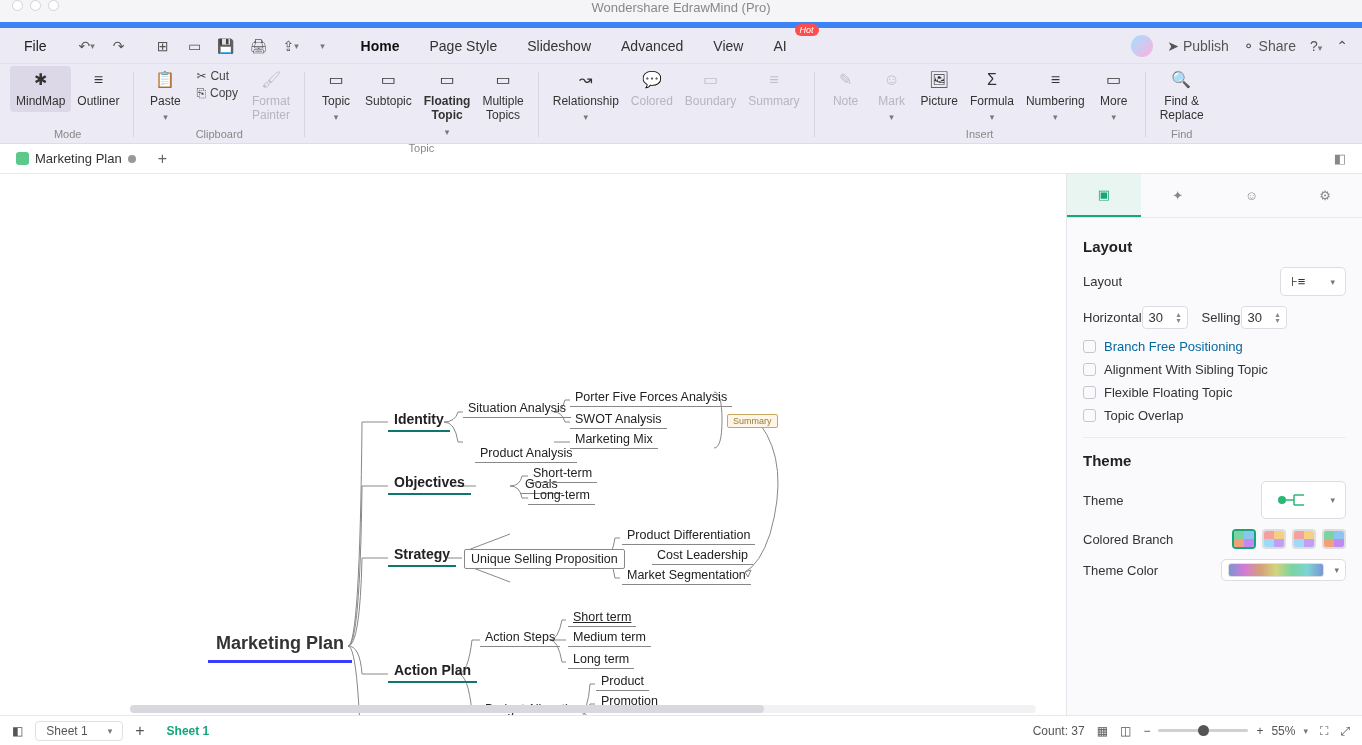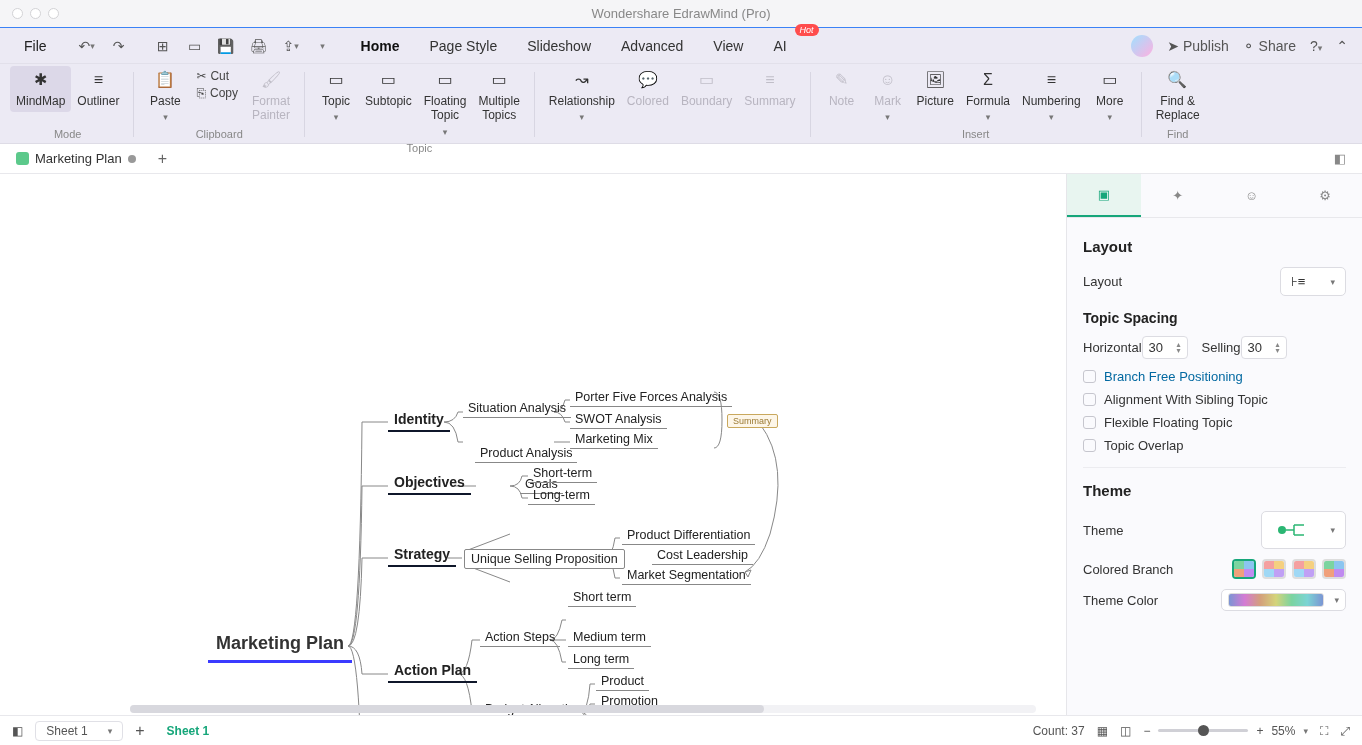--- a/index.html
+++ b/index.html
@@ -1,17 +1,17 @@
 <!DOCTYPE html>
 <html><head>
 <meta charset="utf-8">
 <style>
 * { margin:0; padding:0; box-sizing:border-box; font-family:-apple-system,BlinkMacSystemFont,"Segoe UI",sans-serif; }
 body { background:#fff; width:1362px; height:745px; overflow:hidden; font-size:13px; color:#333; }
-.titlebar { height:28px; background:#f5f5f7; display:flex; align-items:center; position:relative; border-bottom:1px solid #3b82f6; }
+.titlebar { height:28px; background:#f5f5f7; display:flex; align-items:flex-start; position:relative; border-bottom:6px solid #3b82f6; }
 .traffic { display:flex; gap:7px; padding-left:12px; }
 .tl { width:11px; height:11px; border-radius:50%; border:1px solid #d3d3d6; background:#fff; }
 .title { position:absolute; left:50%; transform:translateX(-50%); font-size:13px; color:#888; font-weight:500; }
 .menubar { height:36px; background:#eceaf4; display:flex; align-items:center; padding:0 14px; gap:4px; border-bottom:1px solid #e2e0ea; }
 .menubar .file { padding:4px 10px; font-size:14px; color:#222; }
 .menubar .ic { width:28px; height:24px; display:flex; align-items:center; justify-content:center; color:#555; font-size:14px; }
 .menubar .sep { width:8px; }
 .tabs { display:flex; gap:2px; margin-left:6px; }
 .tab { padding:6px 14px; font-size:14px; color:#333; border-radius:6px 6px 0 0; }
 .tab.active { font-weight:700; color:#111; }
@@ -67,21 +67,21 @@
 .sheet-tab { color:#16a67a; font-weight:600; padding:0 10px; }
 .sb-spacer { flex:1; }
 .zoom { display:flex; align-items:center; gap:8px; }
 .zoom .track { width:90px; height:3px; background:#d0d0d6; position:relative; border-radius:2px; }
 .zoom .thumb { width:11px; height:11px; border-radius:50%; background:#555; position:absolute; top:-4px; left:40px; }
 .canvas-scroll { position:absolute; bottom:2px; left:130px; right:30px; height:8px; background:#f2f2f5; border-radius:4px; }
 .canvas-scroll .th { position:absolute; left:0; width:70%; height:100%; background:#d8d8de; border-radius:4px; }
 
 .mm { position:absolute; font-size:12.5px; color:#222; }
 .root { position:absolute; left:208px; top:459px; font-size:18px; font-weight:700; border-bottom:3px solid #3b3bff; padding:0 8px 6px; }
-.main-topic { font-weight:700; font-size:14px; border-bottom:2px solid #0f172a; padding:0 6px 3px; }
+.main-topic { font-weight:700; font-size:14px; border-bottom:2px solid #0f766e; padding:0 6px 3px; }
 .sub { border-bottom:1px solid #888; padding:0 5px 2px; white-space:nowrap; }
 .boxed { border:1px solid #888; padding:2px 6px; border-radius:2px; white-space:nowrap; background:#fff; }
 .summary-tag { position:absolute; border:1px solid #c9a85d; background:#fdf6e8; color:#9b7a33; font-size:9px; padding:1px 5px; border-radius:2px; }
 svg.lines { position:absolute; inset:0; width:100%; height:100%; pointer-events:none; }
 svg.lines path { stroke:#888; stroke-width:1; fill:none; }
 .chev { font-size:9px; color:#777; }
 .spin { font-size:8px; color:#888; line-height:0.7; display:flex; flex-direction:column; }
 </style>
 </head>
 <body>
@@ -180,21 +180,21 @@
           <div class="ico">▭</div>
           <span>Topic</span>
           <span class="chev">▾</span>
         </div>
       <div class="ritem">
           <div class="ico">▭</div>
           <span>Subtopic</span>
         </div>
       <div class="ritem">
           <div class="ico">▭</div>
-          <span style="white-space:pre;">Floating
+          <span style="white-space:pre;font-weight:bold;">Floating
 Topic</span>
           <span class="chev">▾</span>
         </div>
       <div class="ritem">
           <div class="ico">▭</div>
           <span style="white-space:pre;">Multiple
 Topics</span>
         </div>
     </div>
     <div class="lbl">Topic</div>
@@ -344,21 +344,21 @@
     <div class="mm sub" style="left:528px;top:314px;">Long-term</div>
 
     <div class="mm main-topic" style="left:388px;top:372px;">Strategy</div>
     <div class="mm boxed" style="left:464px;top:375px;">Unique Selling Proposition</div>
     <div class="mm sub" style="left:622px;top:354px;">Product Differentiation</div>
     <div class="mm sub" style="left:652px;top:374px;">Cost Leadership</div>
     <div class="mm sub" style="left:622px;top:394px;text-align:right;">Market Segmentation</div>
 
     <div class="mm main-topic" style="left:388px;top:488px;">Action Plan</div>
     <div class="mm sub" style="left:480px;top:456px;">Action Steps</div>
-    <div class="mm sub" style="left:568px;top:416px;">Short term</div>
+    <div class="mm sub" style="left:568px;top:436px;text-decoration:underline;">Short term</div>
     <div class="mm sub" style="left:568px;top:456px;">Medium term</div>
     <div class="mm sub" style="left:568px;top:478px;">Long term</div>
     <div class="mm sub" style="left:480px;top:528px;">Budget Allocation</div>
     <div class="mm sub" style="left:596px;top:500px;">Product</div>
     <div class="mm sub" style="left:596px;top:520px;">Promotion</div>
     <div class="mm sub" style="left:596px;top:540px;">Price</div>
 
     <div class="canvas-scroll">
         <div class="th"></div>
       </div>
@@ -381,21 +381,20 @@
     </div>
     <div class="sp-body">
       <div class="sp-h">Layout</div>
       <div class="sp-row">
         <span>Layout</span>
         <div class="sp-sel">
             <span>⊦≡</span>
             <span class="chev">▾</span>
           </div>
       </div>
-      <div class="sp-sub">Topic Spacing</div>
       <div class="sp-row" style="justify-content:flex-start;gap:14px;">
         <div class="sp-field">
             <span>Horizontal</span>
           <div class="sp-num">
               <span>30</span>
               <div class="spin">
                 <span>▴</span>
                 <span>▾</span>
               </div>
             </div>

